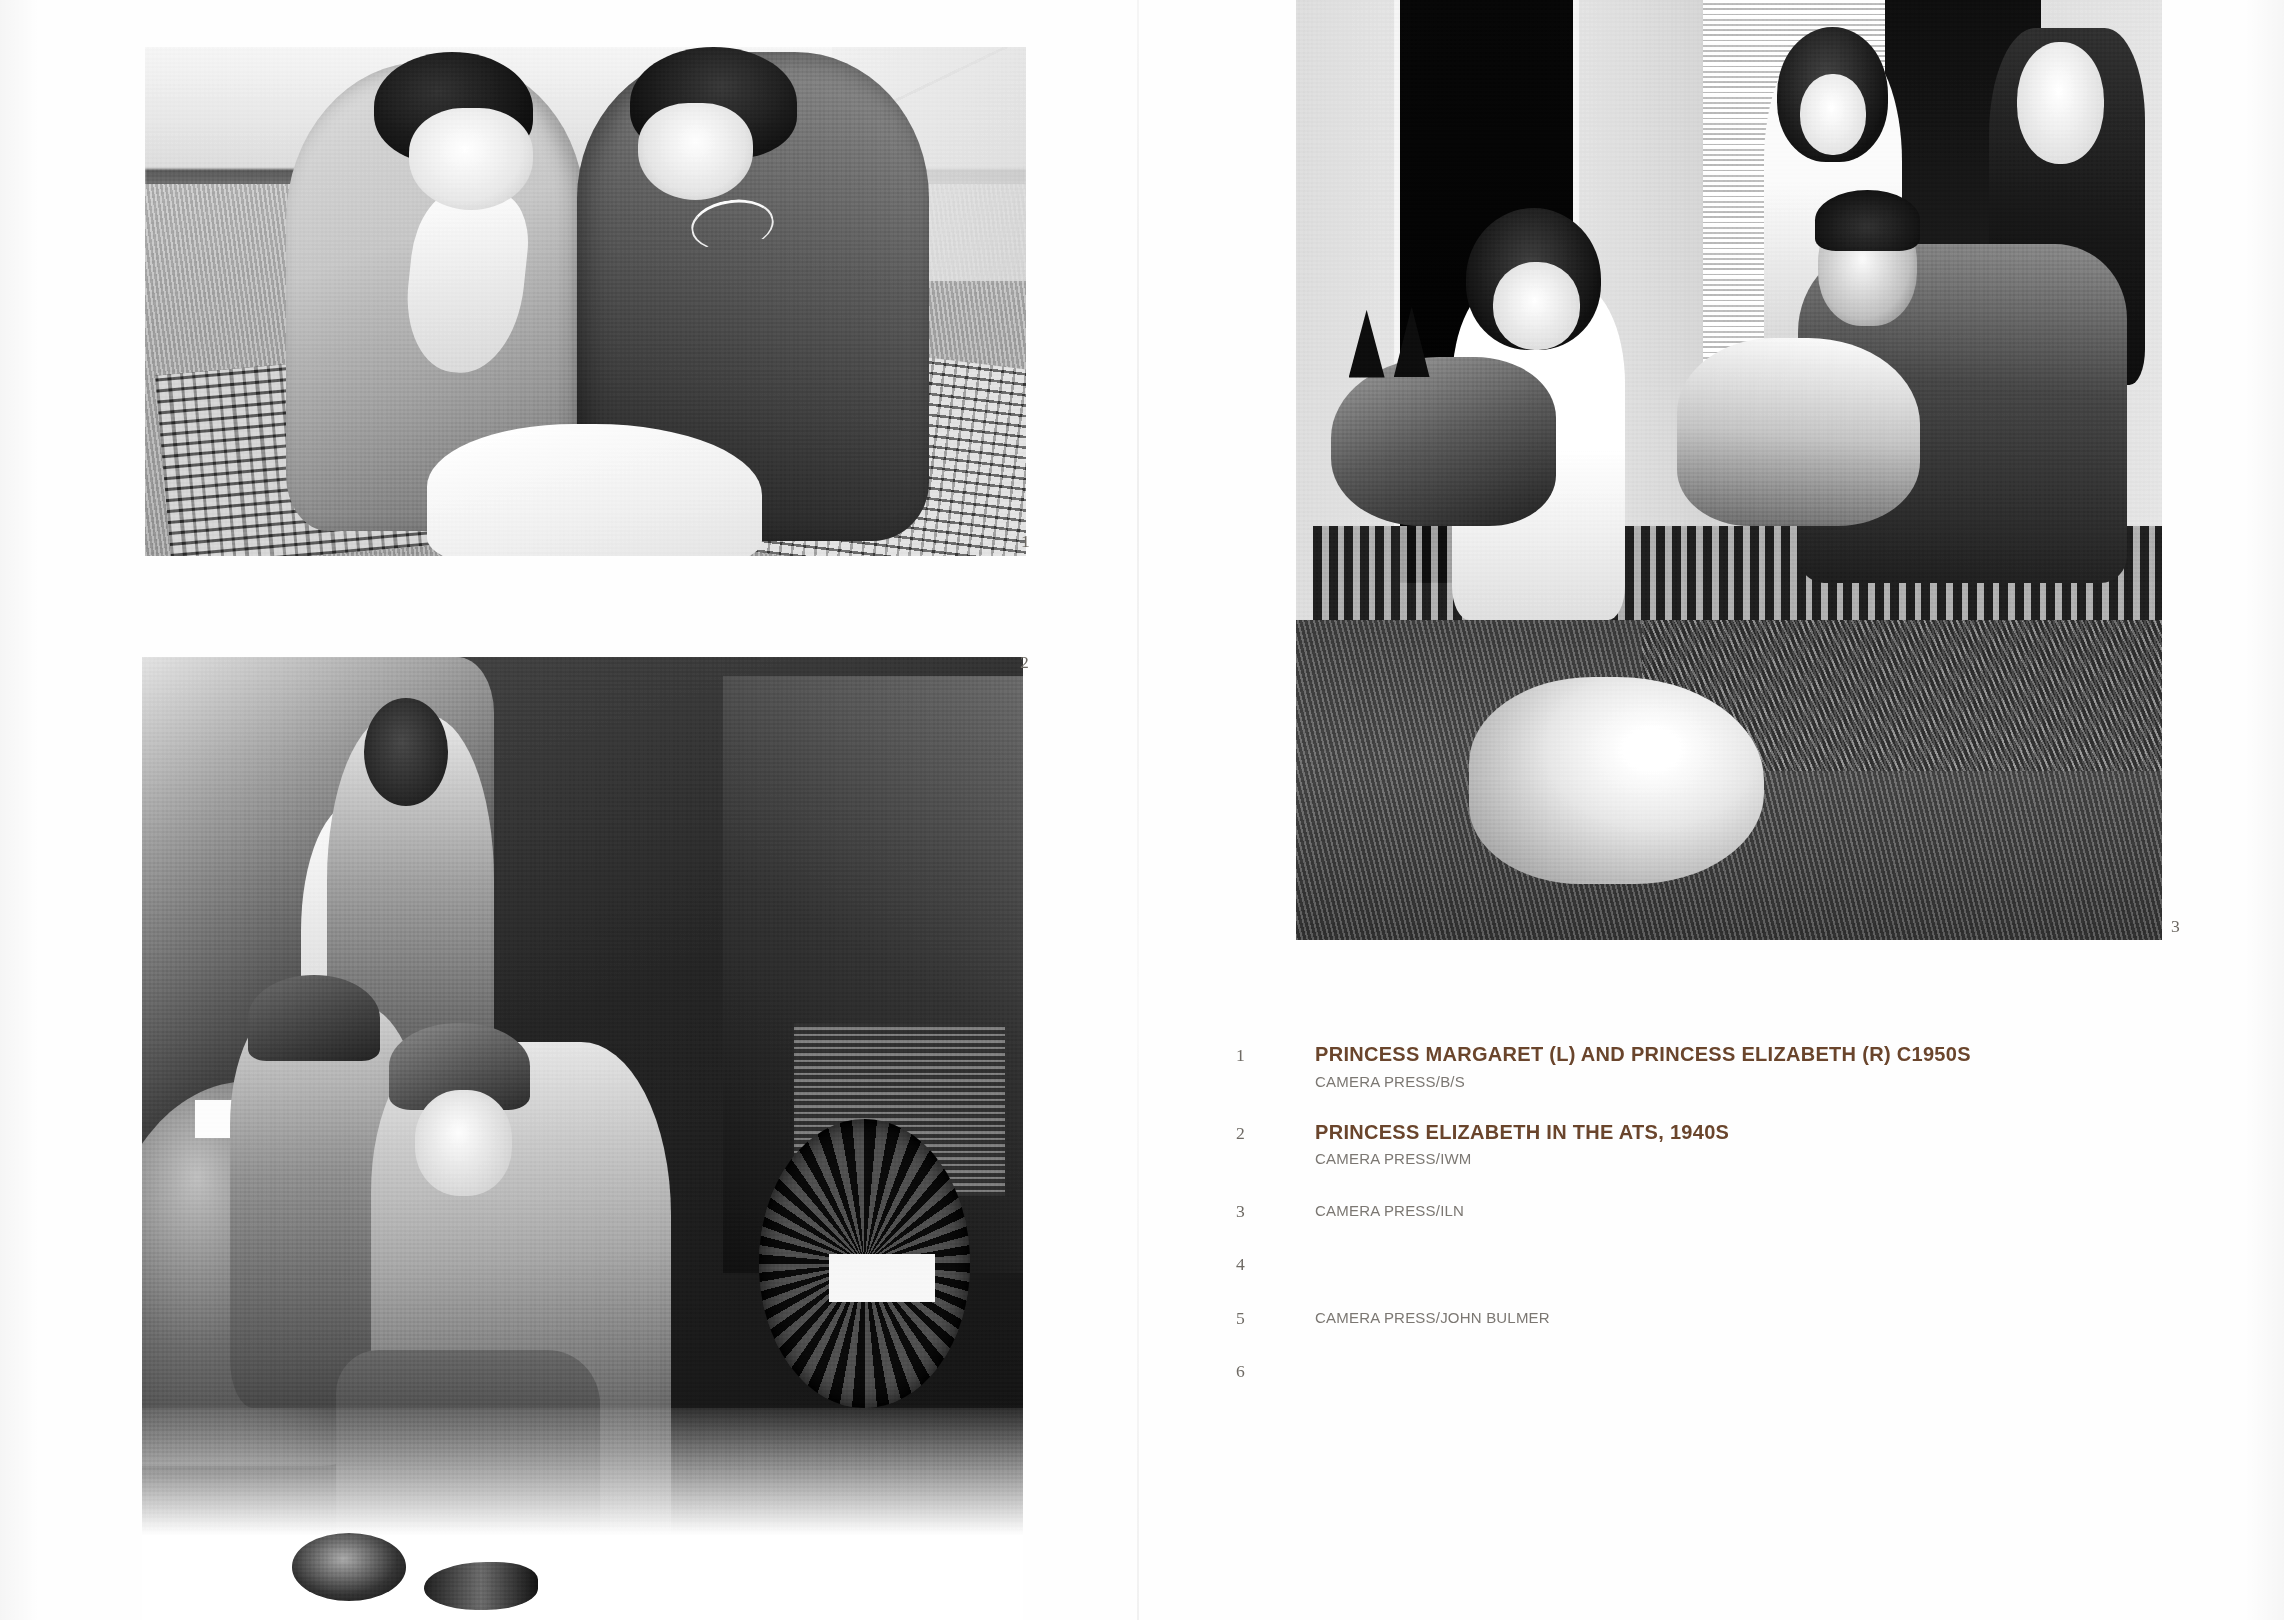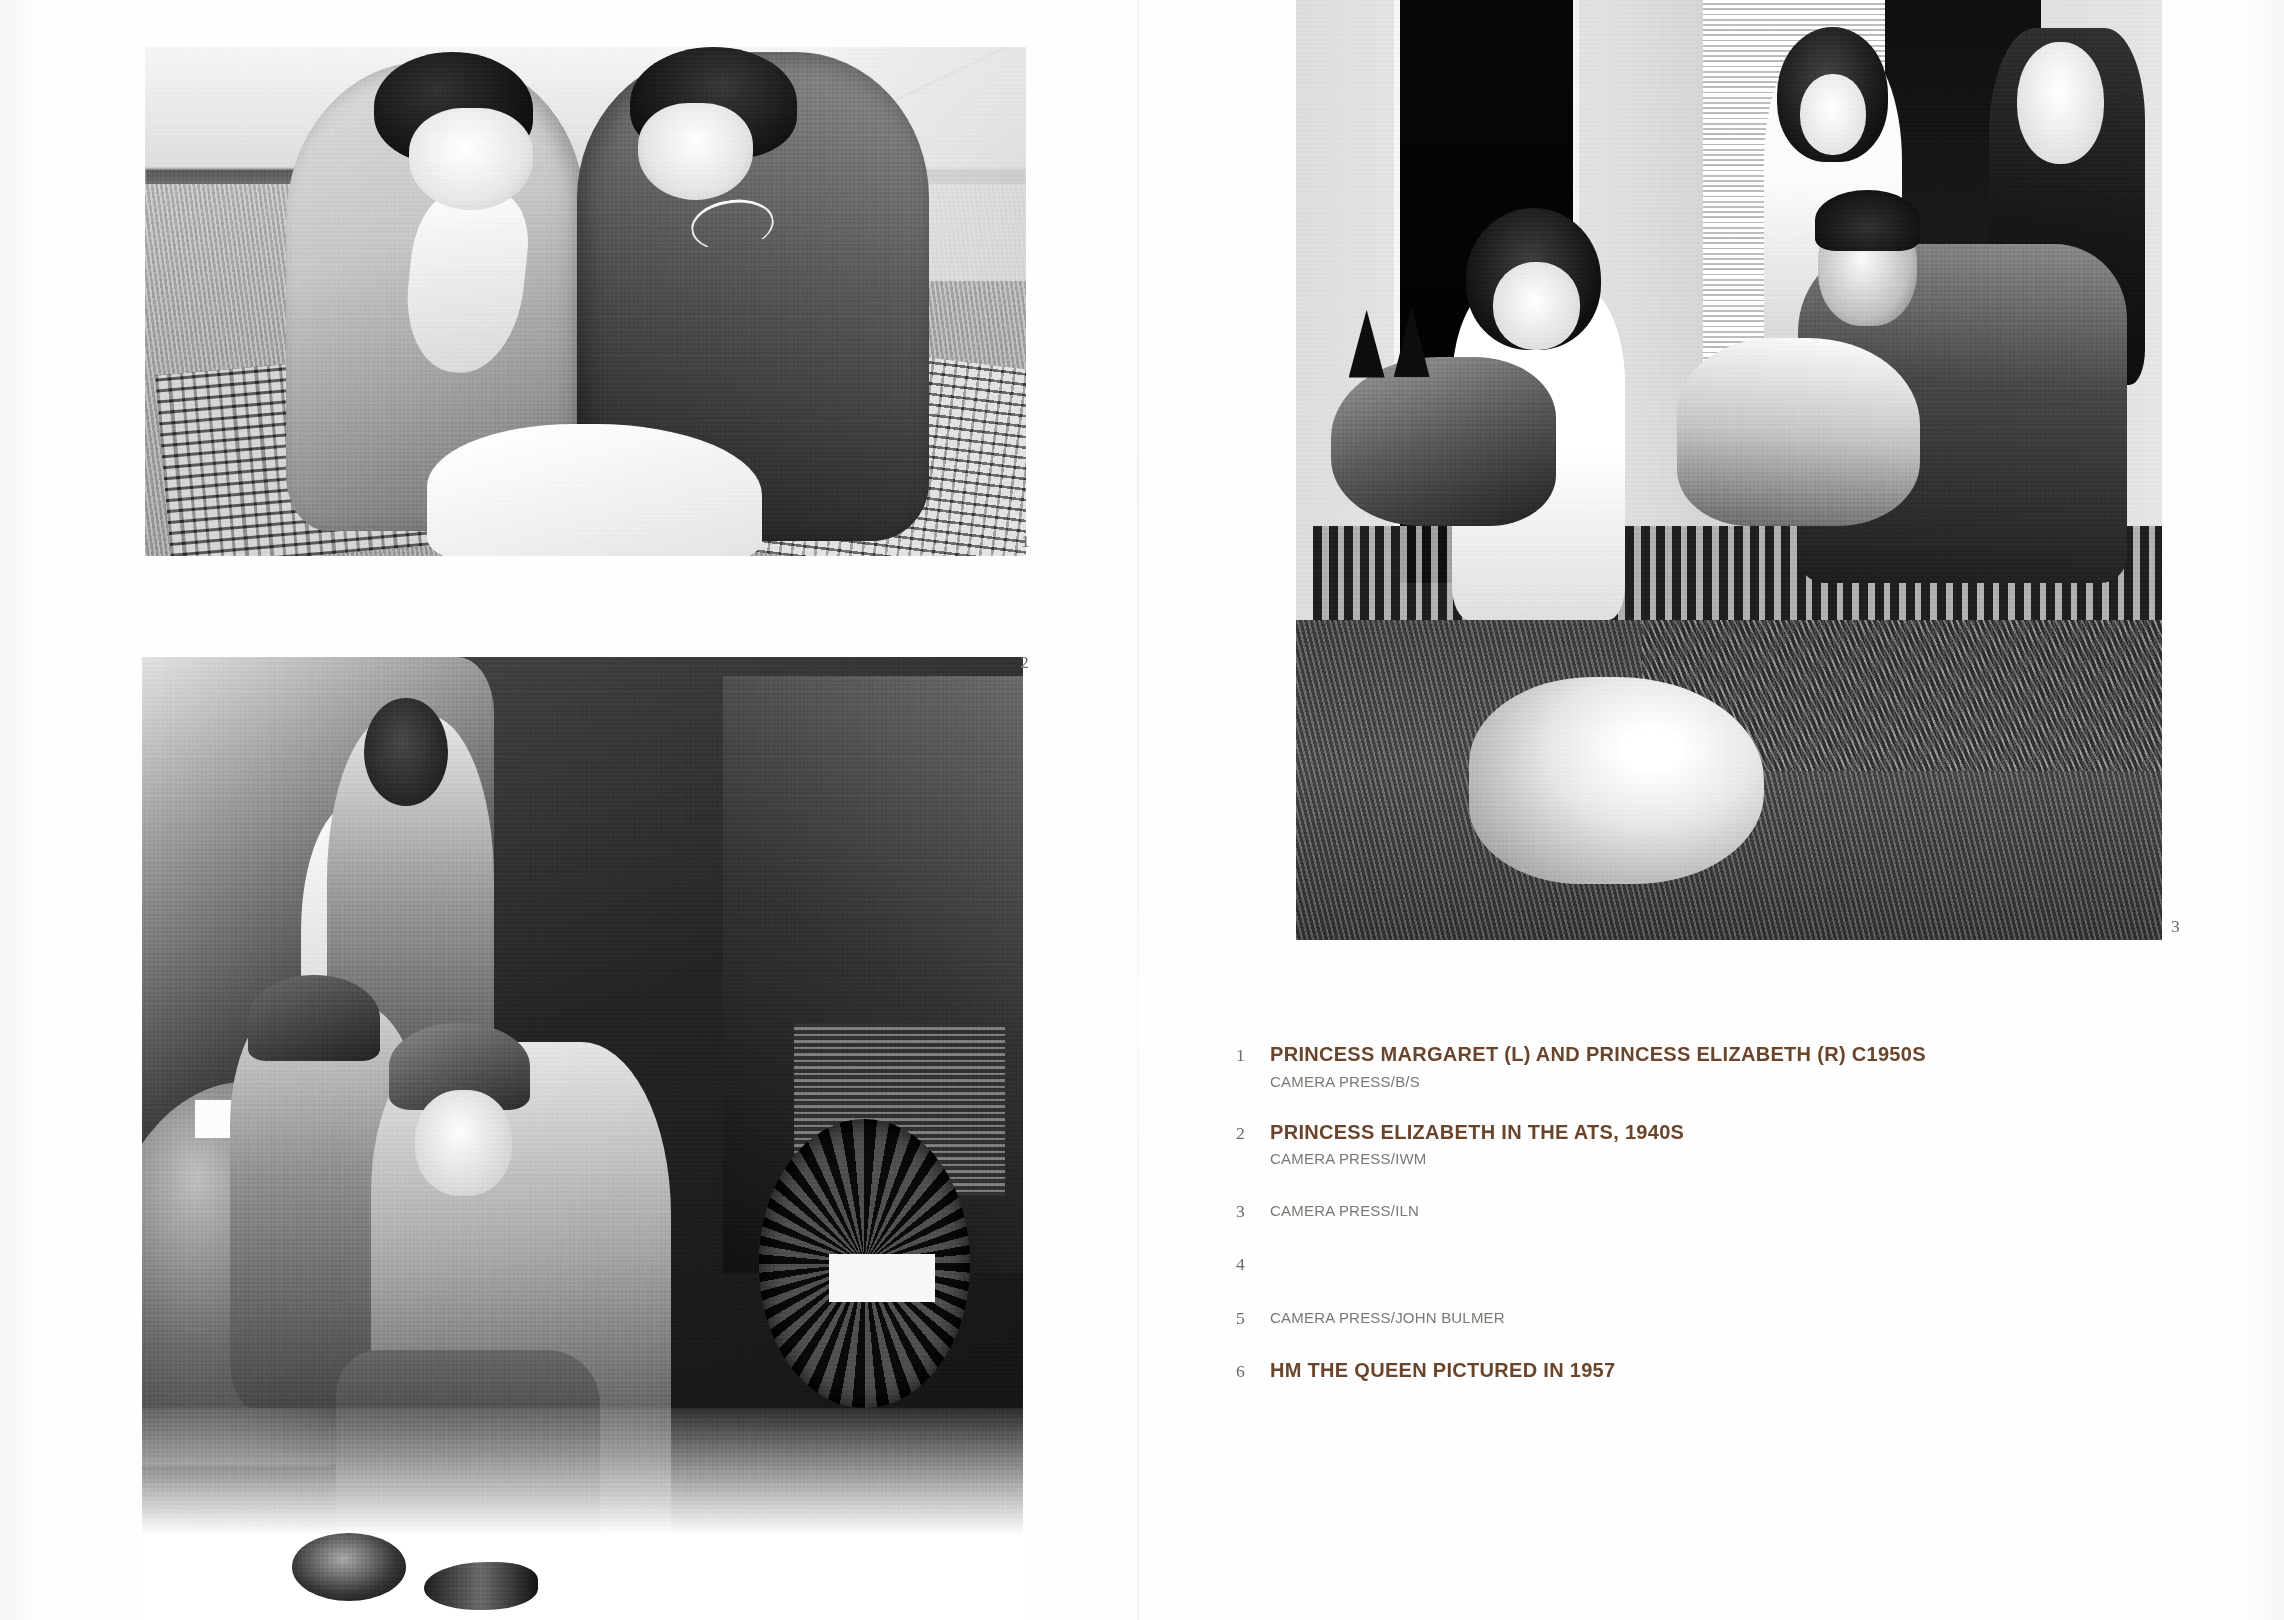--- a/index.html
+++ b/index.html
@@ -392,21 +392,21 @@
   }
   .cap-num {
     width: 34px;
     flex: 0 0 34px;
     font-family: "Liberation Serif", serif;
     font-size: 17.6px;
     color: #6e6a64;
     line-height: 26px;
     padding-top: 1.3px;
   }
-  .cap-body { flex: 1 1 auto; }
+  .cap-body { flex: 1 1 auto; margin-left: 45px; }
   .cap-title {
     font-family: "Liberation Sans Narrow", "Liberation Sans", sans-serif;
     font-size: 20px;
     font-weight: bold;
     letter-spacing: 0.3px;
     color: #6a452c;
     line-height: 1.30;
     text-transform: uppercase;
     white-space: pre-line;
   }
@@ -561,20 +561,19 @@
     <div class="cap-item">
       <div class="cap-num">5</div>
       <div class="cap-body">
         <div class="cap-credit">CAMERA PRESS/JOHN BULMER</div>
       </div>
     </div>
 
     <div class="cap-item">
       <div class="cap-num">6</div>
       <div class="cap-body">
-        <div class="cap-title">HM THE QUEEN PICTURED IN 1957</div>
       </div>
     </div>
 
   </div>
 
 </div>
 
 
 </body></html>

